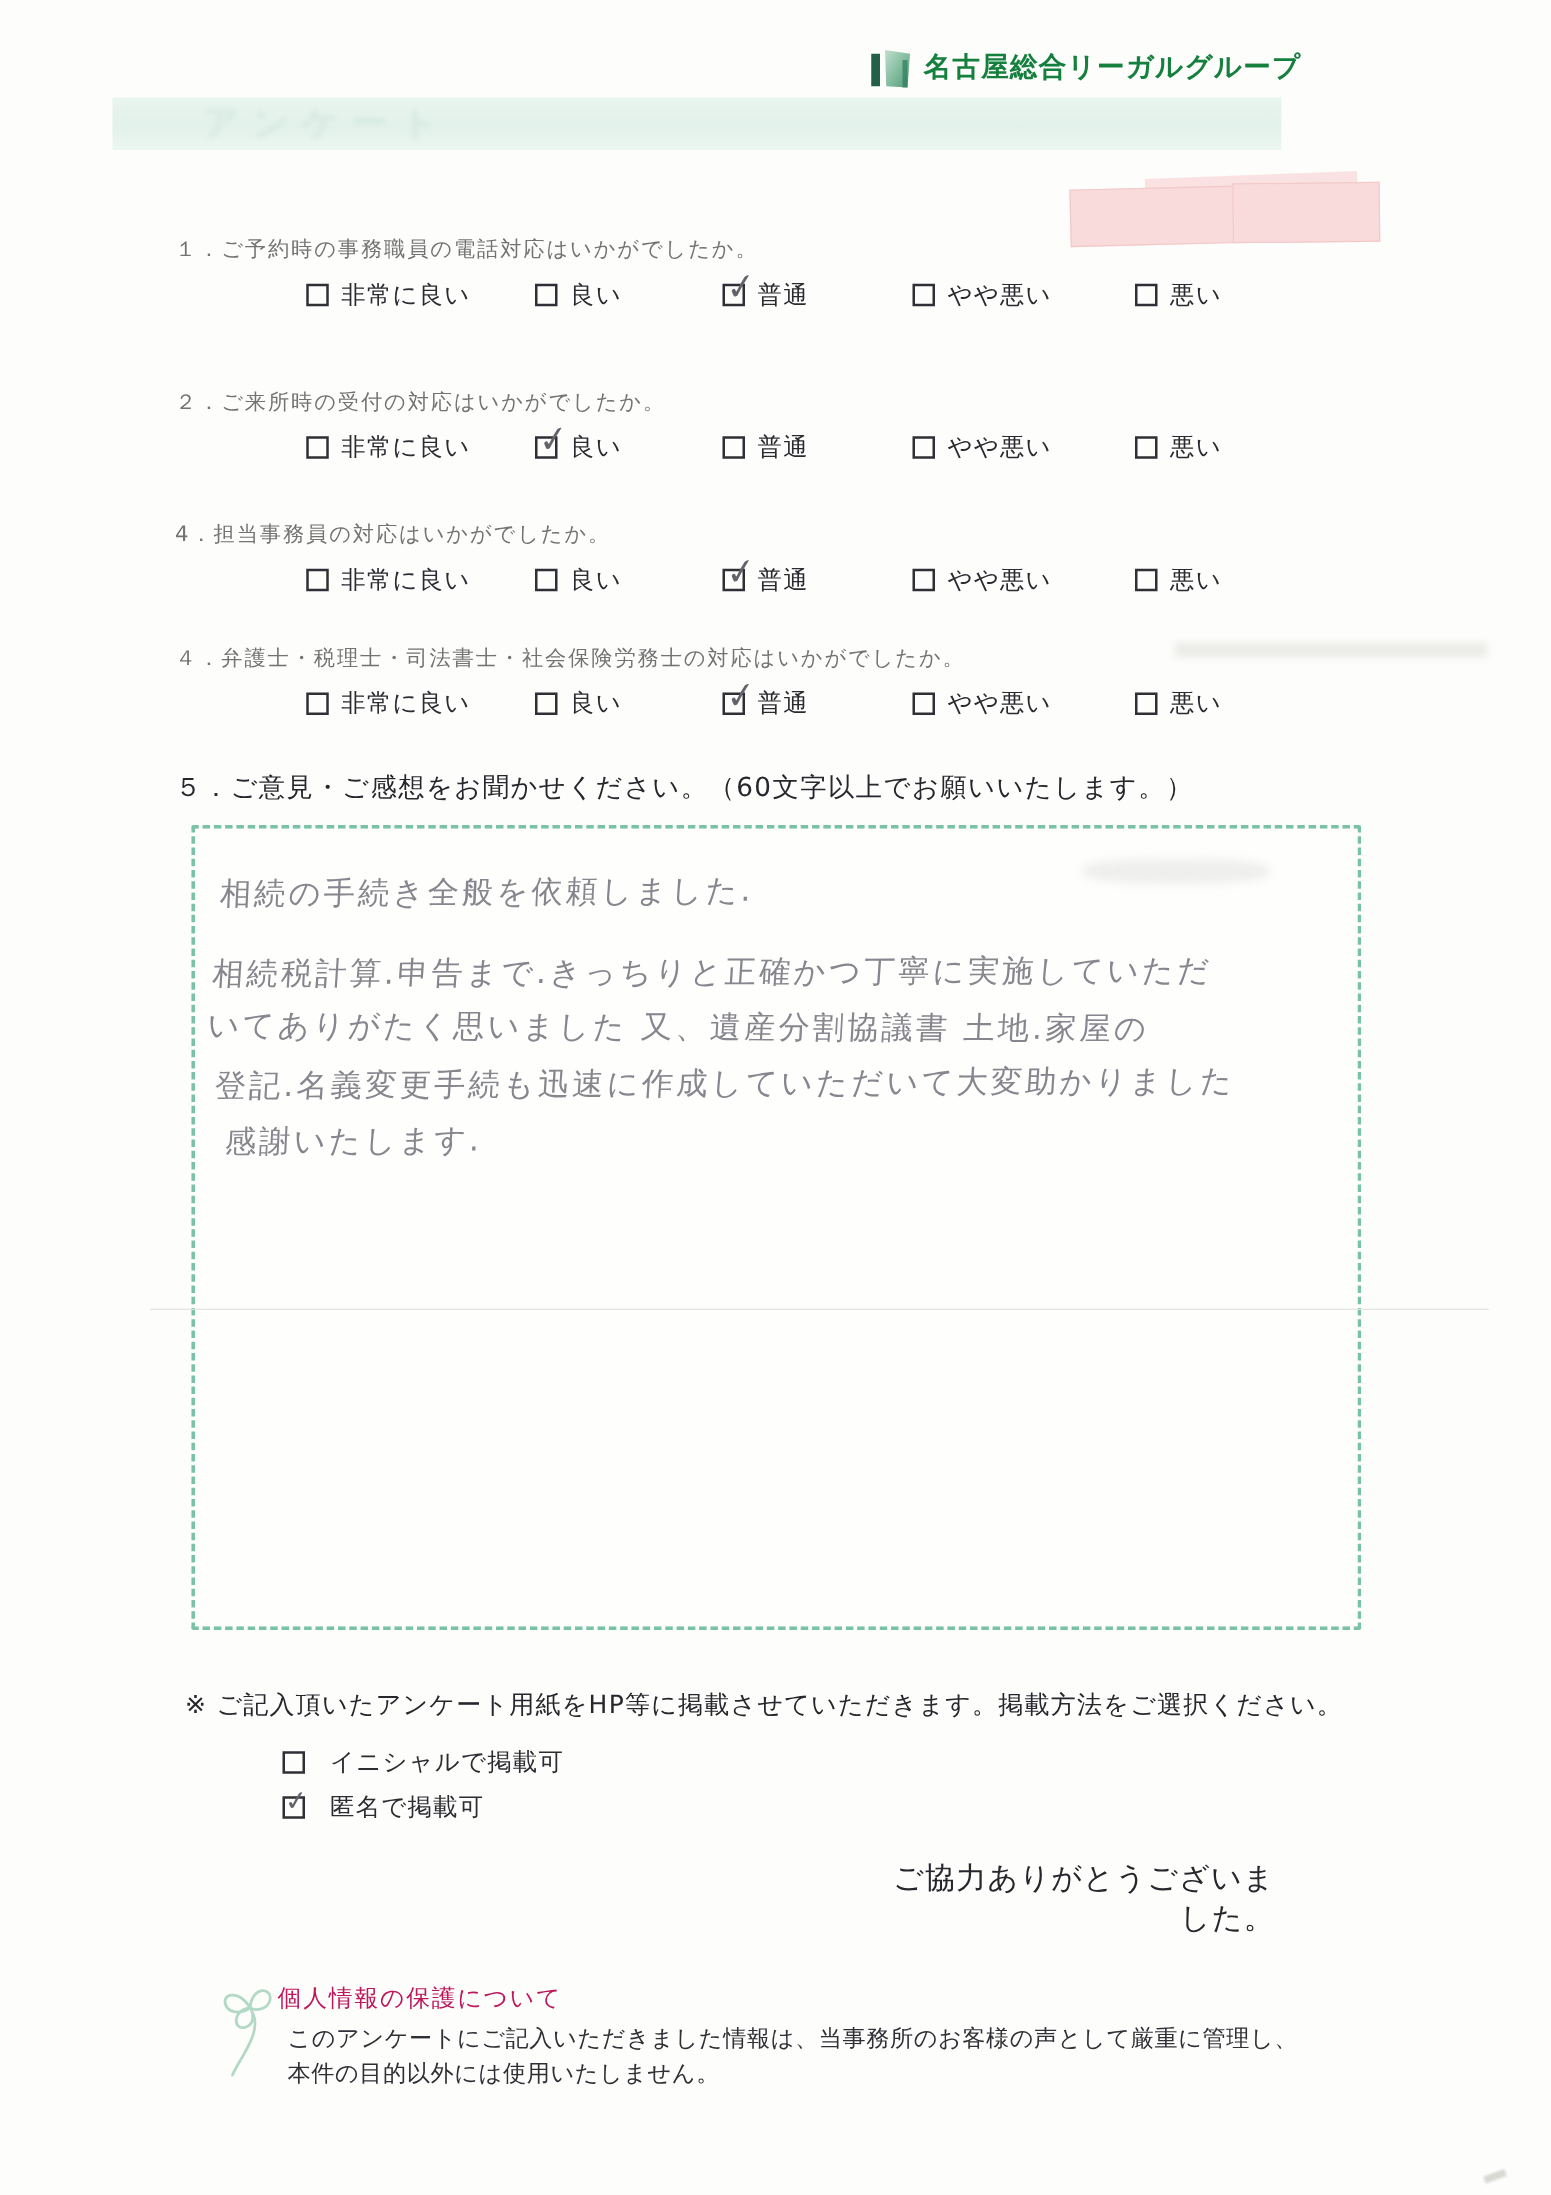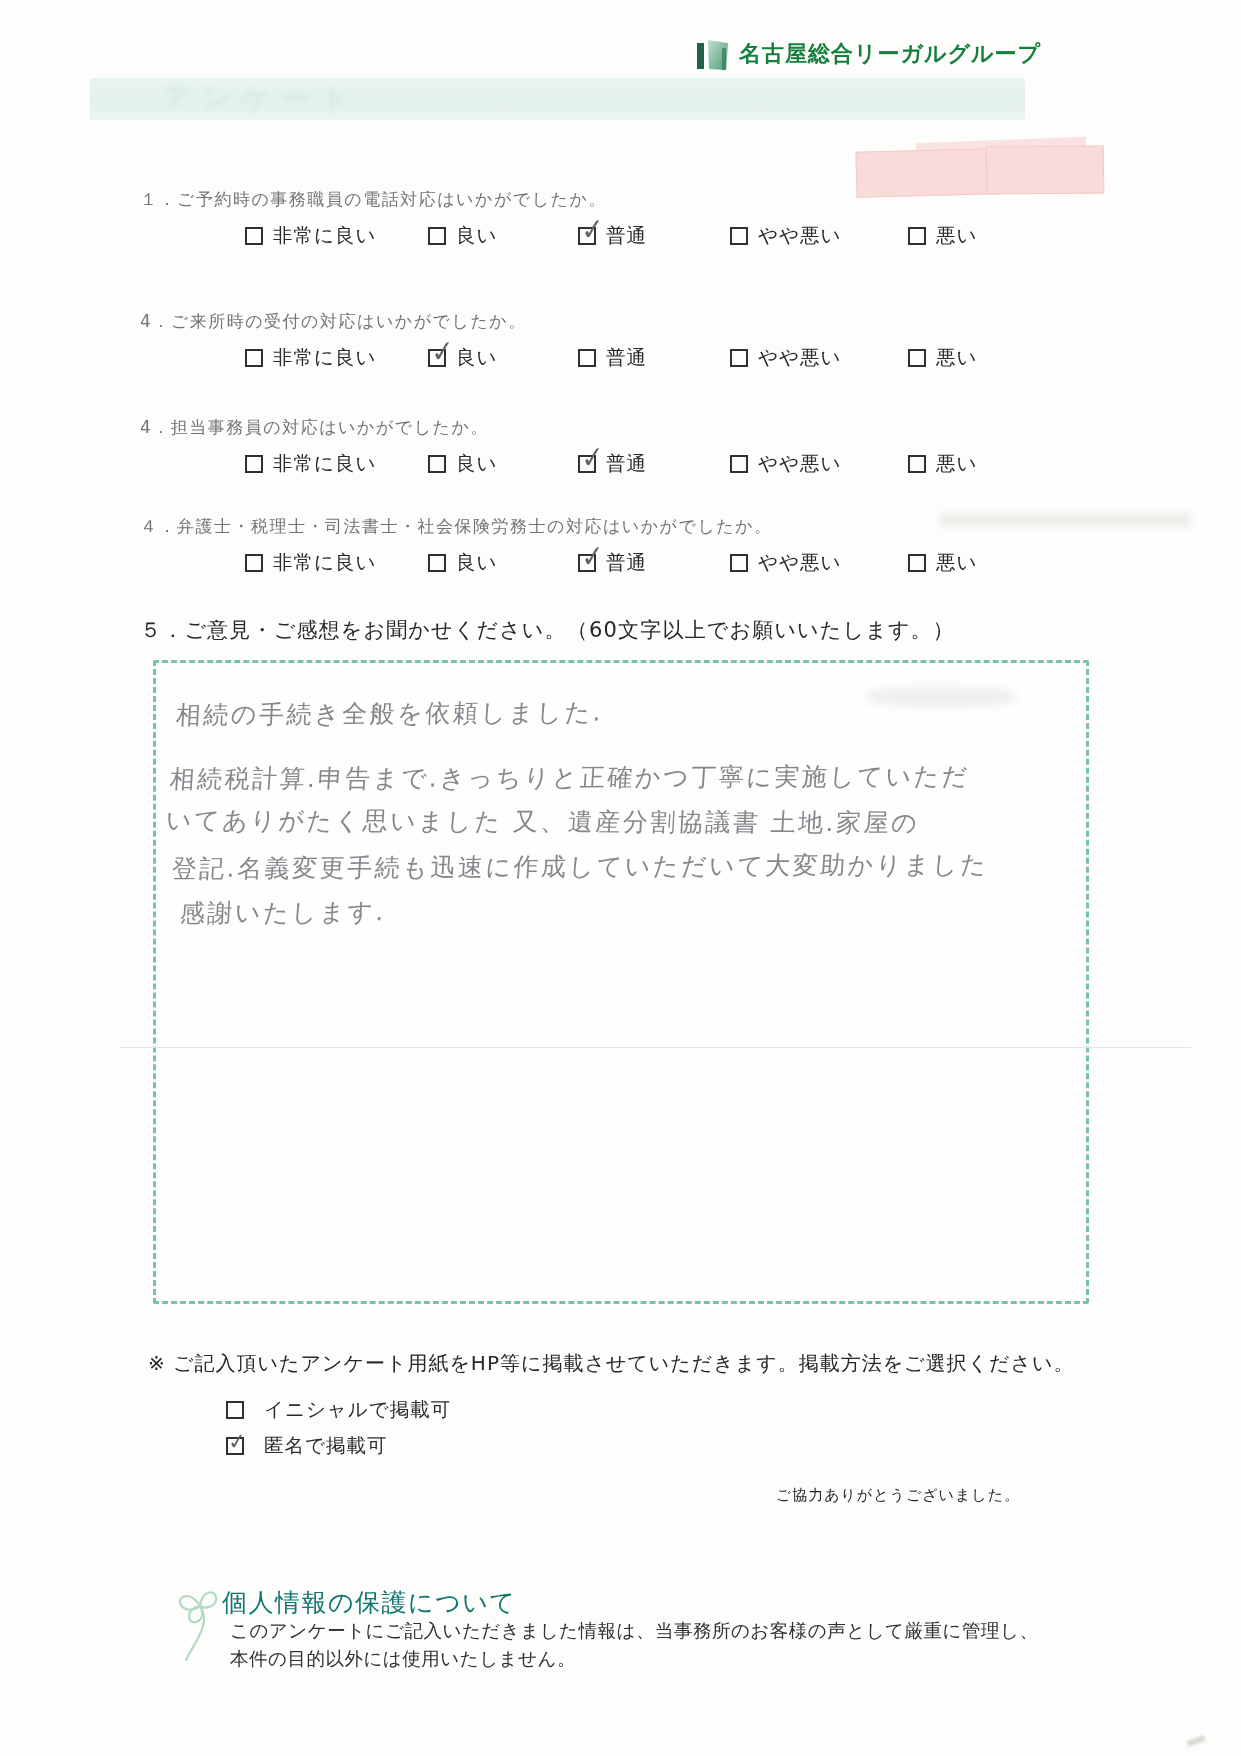--- a/index.html
+++ b/index.html
@@ -66,24 +66,24 @@
   .hw4{left:24px; top:233px;}
   .hw-smudge{position:absolute; right:70px; top:24px; width:150px; height:20px;
     background:#dcdcda; opacity:.45; filter:blur(4px); border-radius:40%;}
   
   .pub-note{position:absolute; left:148px; top:1350px; font-size:20px; letter-spacing:1px; color:#26262c;}
   .pub-opt{position:absolute; left:226px; display:flex; align-items:center; gap:20px;}
   .pub-opt.p0{top:1396px;} .pub-opt.p1{top:1432px;}
   .pub-opt .check{top:-8px; left:0; font-size:22px; transform:rotate(-6deg);}
   .pub-label{font-size:19.5px; letter-spacing:1px;}
   .thanks{position:absolute; left:700px; top:1486px; width:320px; text-align:right;
-    font-size:15px; letter-spacing:1px; color:#26262c;}
+    font-size:24px; letter-spacing:1px; color:#26262c;}
   
   .clover{position:absolute; left:172px; top:1580px; line-height:0;}
-  .pf-title{position:absolute; left:222px; top:1586px; font-size:25px; letter-spacing:1.5px; color:#0f766e;}
+  .pf-title{position:absolute; left:222px; top:1586px; font-size:19px; letter-spacing:1.5px; color:#be185d;}
   .pf-line{position:absolute; left:230px; font-size:18.5px; letter-spacing:.5px; color:#2f2f35;}
   .pf-l0{top:1618px;} .pf-l1{top:1646px;}
   
   .artifact-line{position:absolute; top:1047px; left:120px; right:50px; height:1px; background:#e4e4e0;}
   .smudge-q4{position:absolute; top:514px; left:940px; width:250px; height:12px;
     background:#ebebe8; filter:blur(3px);}
   .corner-mark{position:absolute; right:36px; bottom:12px; width:18px; height:6px;
     background:#d9d9d4; filter:blur(1px); transform:rotate(-20deg);}
 </style>
 </head>
@@ -142,21 +142,21 @@
           <span class="opt o3">
             <span class="cb"></span>
             <span class="opt-label">やや悪い</span>
           </span>
           <span class="opt o4">
             <span class="cb"></span>
             <span class="opt-label">悪い</span>
           </span>
         </div>
       </div><div class="question">
-        <div class="q-title">4．ご来所時の受付の対応はいかがでしたか。</div>
+        <div class="q-title">２．ご来所時の受付の対応はいかがでしたか。</div>
         <div class="opt-row">
           <span class="opt o0">
             <span class="cb"></span>
             <span class="opt-label">非常に良い</span>
           </span>
           <span class="opt o1">
             <span class="cb">
               <span class="check">✓</span>
             </span>
             <span class="opt-label">良い</span>

